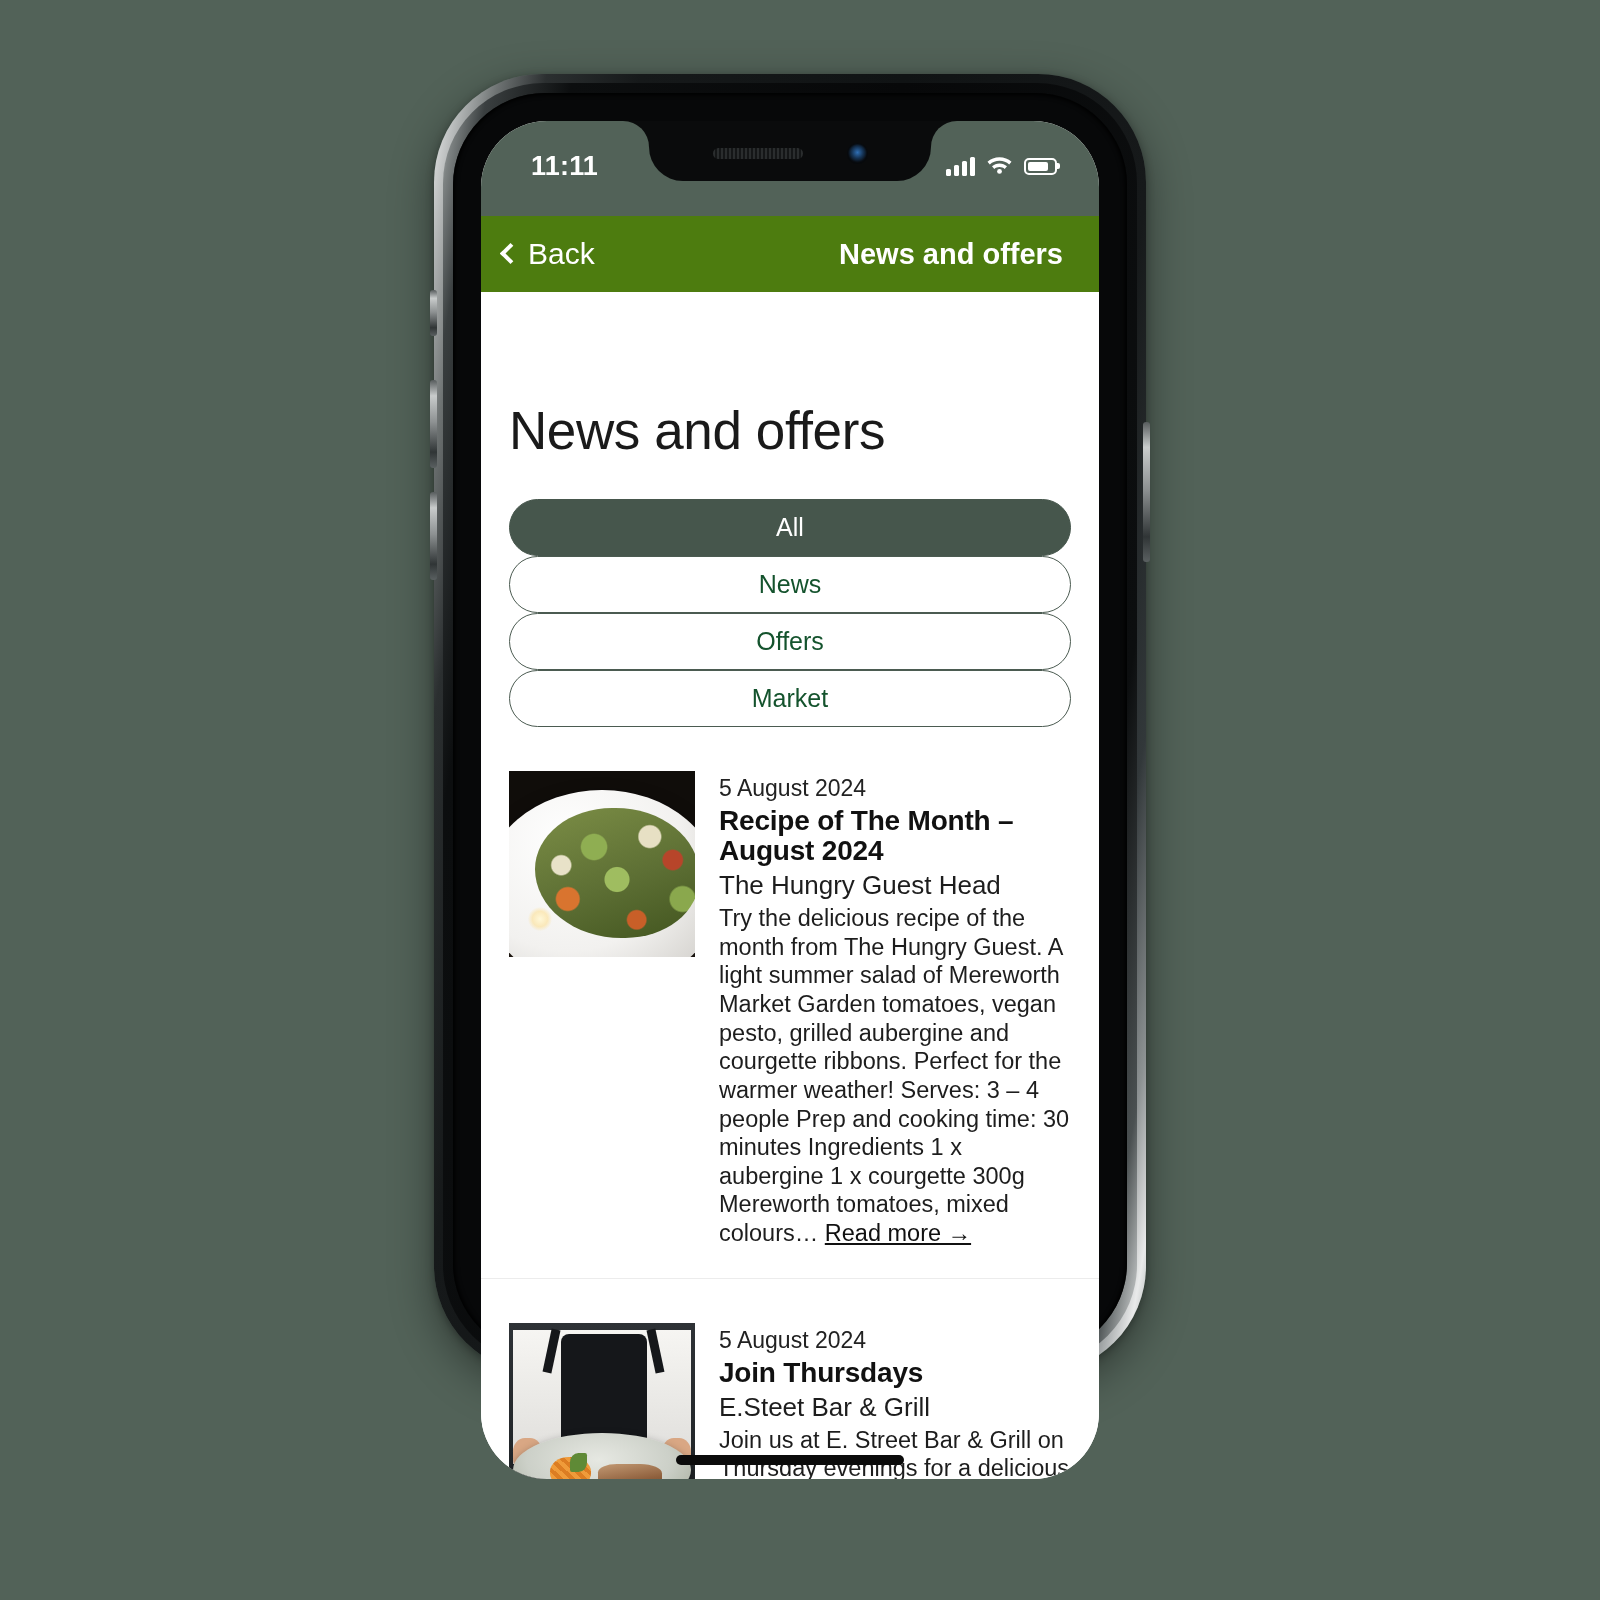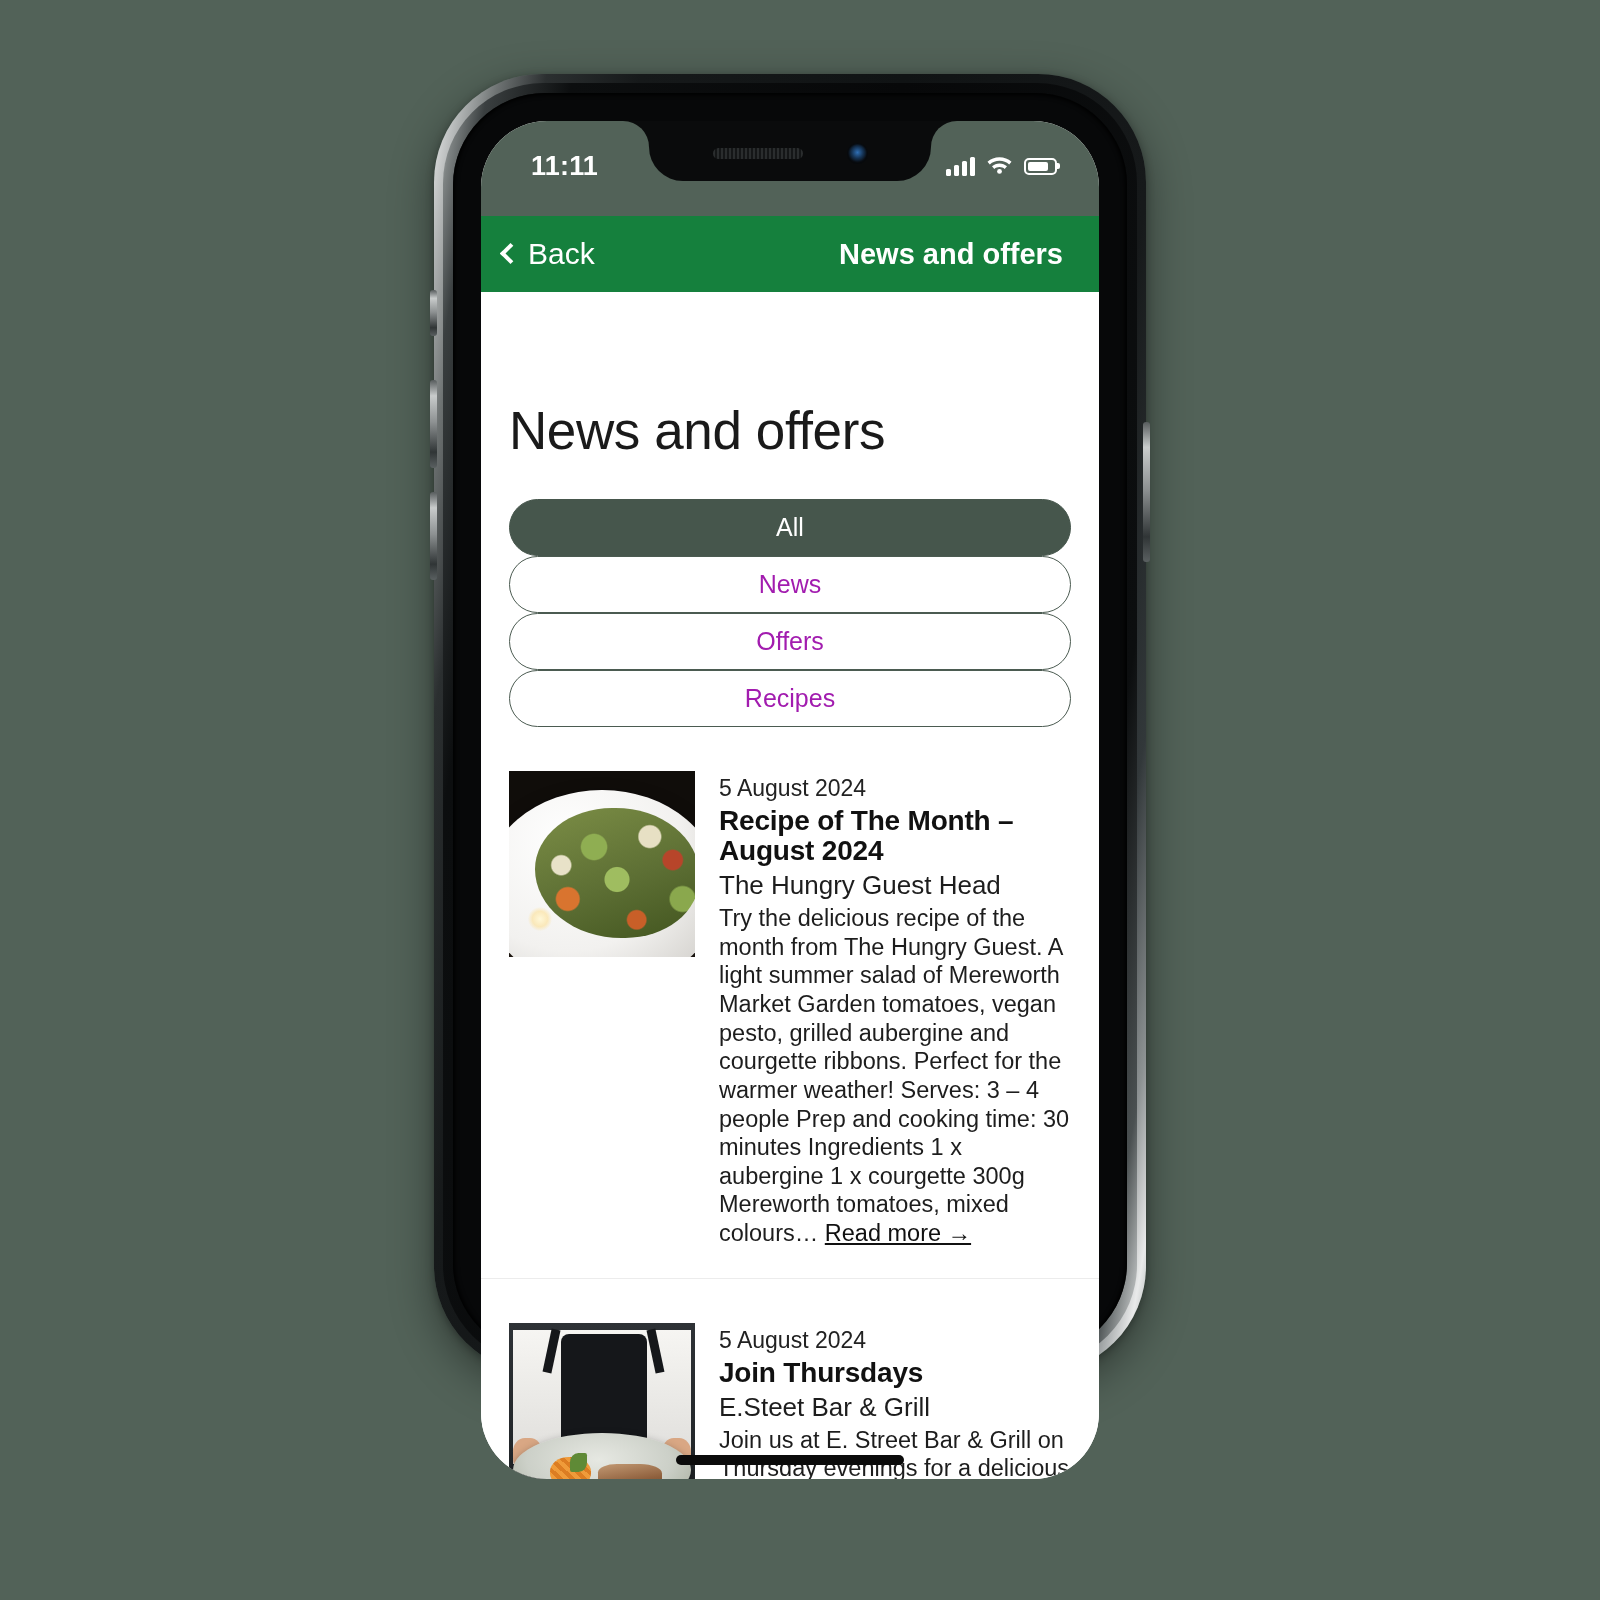--- a/index.html
+++ b/index.html
@@ -127,21 +127,21 @@
   }
   .batt::after {
     content: ""; position: absolute; right: -5px; top: 50%;
     transform: translateY(-50%);
     width: 3px; height: 6px; background: #fff; border-radius: 0 2px 2px 0;
   }
   .batt span { display: block; height: 100%; background: #fff; border-radius: 2px; }
 
   
   #navbar {
-    background: #15803d;
+    background: #4d7c0f;
     height: 76px;
     display: flex; align-items: center; justify-content: space-between;
     padding: 0 36px 0 22px;
     color: #fff;
   }
   #back-btn {
     display: flex; align-items: center; gap: 10px;
     font-size: 30px; color: #fff; cursor: pointer;
   }
   #back-btn .chev {
@@ -169,21 +169,21 @@
     padding: 38px 28px 0 28px;
     flex-direction: column;
   }
   .chip {
     border-radius: 40px;
     border: 1.6px solid #4b5b51;
     padding: 13px 0;
     min-width: 103px;
     text-align: center;
     font-size: 25px;
-    color: #a21caf;
+    color: #14532d;
     background: #fff;
     cursor: pointer;
   }
   .chip.wide { min-width: 141px; }
   .chip.active { background: #46564c; border-color: #46564c; color: #fff; }
 
   
   #list { margin-top: 44px; }
   .card {
     display: flex; gap: 24px;
@@ -351,21 +351,21 @@
       <div id="nav-title">News and offers</div>
     </div>
 
     <div id="content">
       <h1 id="page-title">News and offers</h1>
 
       <div id="chips">
         <div class="chip active">All</div>
         <div class="chip wide">News</div>
         <div class="chip wide">Offers</div>
-        <div class="chip wide">Recipes</div>
+        <div class="chip wide">Market</div>
       </div>
 
       <div id="list">
 
         <div class="card">
           <div class="thumb">
             <div class="art art-salad">
               <div class="plate"></div>
                 <div class="food"></div>
                 <div class="glint"></div>

